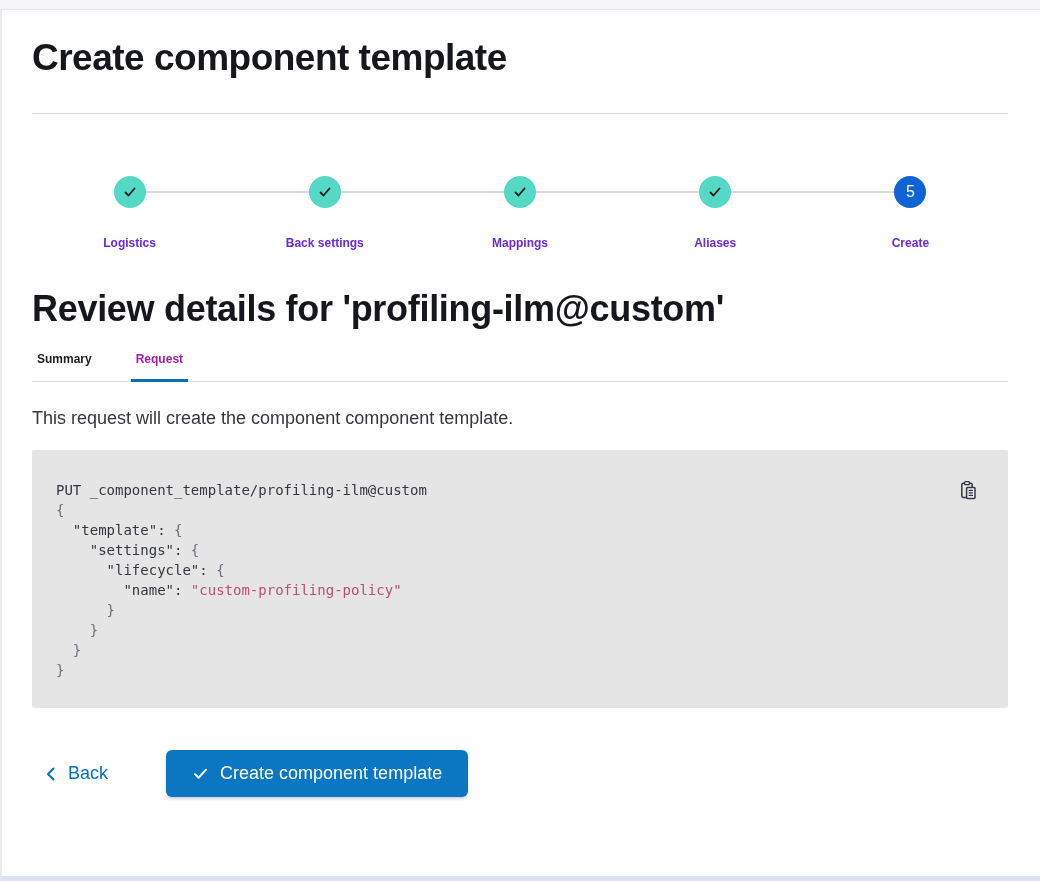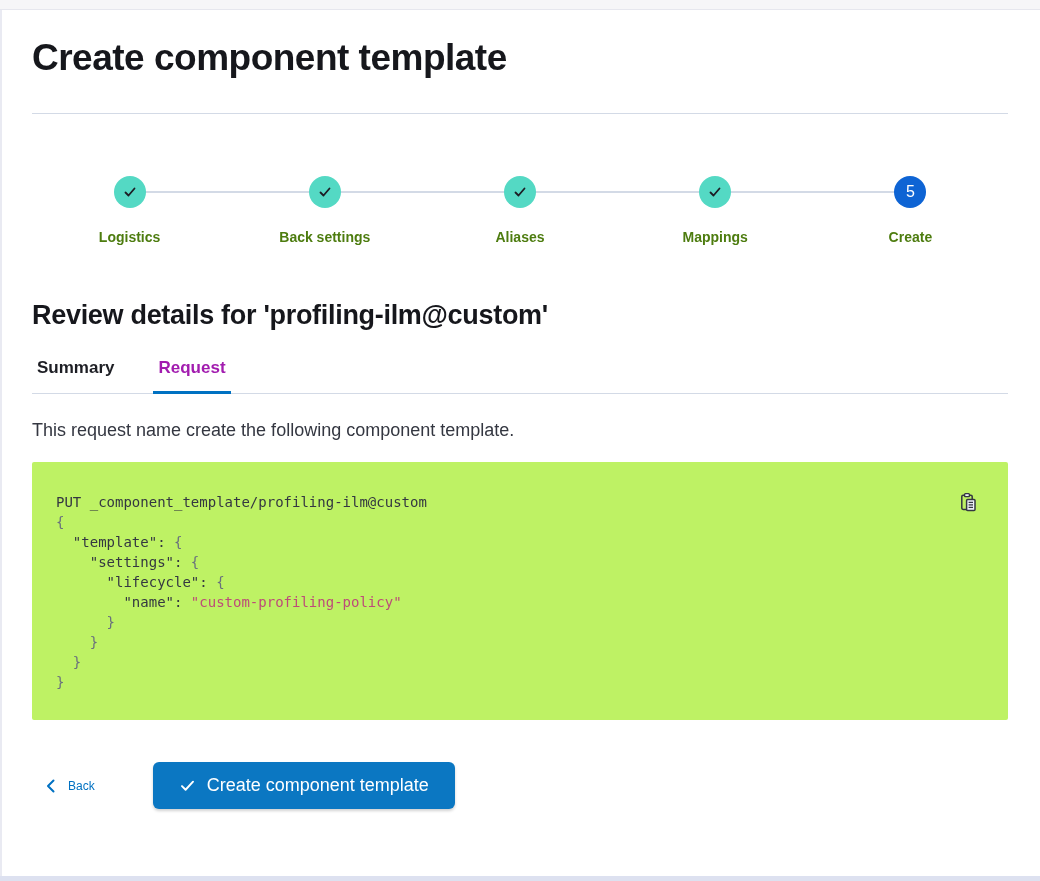--- a/index.html
+++ b/index.html
@@ -56,65 +56,65 @@
   }
   .step { display: flex; flex-direction: column; align-items: center; position: relative; z-index: 1; cursor: pointer; }
   .step-circle {
     width: 32px; height: 32px; border-radius: 50%;
     display: flex; align-items: center; justify-content: center;
   }
   .step-circle.complete { background: #54d9c4; color: #1d1e24; }
   .step-circle.current  { background: #0e64d4; color: #ffffff; }
   .step-number { font-size: 16px; font-weight: 500; color: #ffffff; }
   .step-label {
-    margin-top: 21px;
-    font-size: 14px;
-    font-weight: 700;
-    color: #4d7c0f;
+    margin-top: 28px;
+    font-size: 12px;
+    font-weight: 700;
+    color: #6d28d9;
     text-align: center;
   }
 
   h2.review-heading {
-    margin-top: 53px;
-    font-size: 27px;
+    margin-top: 42px;
+    font-size: 36px;
     line-height: 34px;
     font-weight: 700;
     color: #16171c;
     letter-spacing: -0.3px;
   }
 
   
   .tabs {
     margin-top: 26px;
     display: flex;
     gap: 34px;
     border-bottom: 1px solid #d3dae6;
   }
   .tab {
     padding: 0 5px 13px 5px;
-    font-size: 17px;
+    font-size: 12px;
     font-weight: 700;
     cursor: pointer;
     border-bottom: 3px solid transparent;
     margin-bottom: -1px;
   }
   .tab.inactive { color: #1d1e24; }
   .tab.active { color: #a21caf; border-bottom-color: #0071c2; }
 
   .request-description {
     margin-top: 23px;
     font-size: 18px;
     line-height: 27px;
     color: #343741;
   }
 
   
   .code-block {
     margin-top: 18px;
-    background: #bef264;
+    background: #e5e5e5;
     padding: 30px 20px 28px 24px;
     position: relative;
     border-radius: 2px;
   }
   .code-content {
     font-family: "DejaVu Sans Mono", "Liberation Mono", monospace;
     font-size: 14px;
     line-height: 20px;
     white-space: pre;
   }
@@ -135,21 +135,21 @@
   .footer-actions {
     margin-top: 42px;
     display: flex;
     align-items: center;
   }
   .back-link {
     display: inline-flex;
     align-items: center;
     gap: 10px;
     color: #0071c2;
-    font-size: 12px;
+    font-size: 18px;
     font-weight: 500;
     text-decoration: none;
     margin-left: 12px;
     cursor: pointer;
     justify-content: center;
   }
   .submit-button {
     margin-left: 58px;
     display: inline-flex;
     align-items: center;
@@ -198,48 +198,48 @@
       </div>
       <div class="step-label">Back settings</div>
     </div>
 
     <div class="step">
       <div class="step-circle complete">
         <svg width="16" height="16" viewBox="0 0 16 16" fill="none">
             <path d="M3.5 8.5 L6.5 11.5 L12.5 4.5" stroke="#1d1e24" stroke-width="1.8" stroke-linecap="round" stroke-linejoin="round"></path>
           </svg>
       </div>
+      <div class="step-label">Mappings</div>
+    </div>
+
+    <div class="step">
+      <div class="step-circle complete">
+        <svg width="16" height="16" viewBox="0 0 16 16" fill="none">
+            <path d="M3.5 8.5 L6.5 11.5 L12.5 4.5" stroke="#1d1e24" stroke-width="1.8" stroke-linecap="round" stroke-linejoin="round"></path>
+          </svg>
+      </div>
       <div class="step-label">Aliases</div>
-    </div>
-
-    <div class="step">
-      <div class="step-circle complete">
-        <svg width="16" height="16" viewBox="0 0 16 16" fill="none">
-            <path d="M3.5 8.5 L6.5 11.5 L12.5 4.5" stroke="#1d1e24" stroke-width="1.8" stroke-linecap="round" stroke-linejoin="round"></path>
-          </svg>
-      </div>
-      <div class="step-label">Mappings</div>
     </div>
 
     <div class="step">
       <div class="step-circle current">
         <span class="step-number">5</span>
       </div>
       <div class="step-label">Create</div>
     </div>
   </div>
 
   <h2 class="review-heading">Review details for 'profiling-ilm@custom'</h2>
 
   <div class="tabs">
     <div class="tab inactive">Summary</div>
     <div class="tab active">Request</div>
   </div>
 
-  <p class="request-description">This request name create the following component template.</p>
+  <p class="request-description">This request will create the component component template.</p>
 
   <div class="code-block">
     <div class="code-content"><div class="code-line"><span class="tok-plain">PUT _component_template/profiling-ilm@custom</span></div><div class="code-line"><span class="tok-dim">{</span></div><div class="code-line"><span class="tok-plain">  "template": </span><span class="tok-dim">{</span></div><div class="code-line"><span class="tok-plain">    "settings": </span><span class="tok-dim">{</span></div><div class="code-line"><span class="tok-plain">      "lifecycle": </span><span class="tok-dim">{</span></div><div class="code-line"><span class="tok-plain">        "name": </span><span class="tok-string">"custom-profiling-policy"</span></div><div class="code-line"><span class="tok-dim">      }</span></div><div class="code-line"><span class="tok-dim">    }</span></div><div class="code-line"><span class="tok-dim">  }</span></div><div class="code-line"><span class="tok-dim">}</span></div></div>
     <button class="copy-button" title="">
       <svg width="19" height="21" viewBox="0 0 19 21" fill="none">
         <rect x="2.8" y="3.2" width="10.4" height="14.2" rx="1.4" stroke="#343741" stroke-width="1.5"></rect>
         <rect x="5.6" y="1.6" width="4.8" height="3.0" rx="0.8" fill="#f1f4fa" stroke="#343741" stroke-width="1.4"></rect>
         <rect x="7.6" y="7.4" width="8.4" height="11.2" rx="1.0" fill="#f1f4fa" stroke="#343741" stroke-width="1.5"></rect>
         <line x1="9.6" y1="10.4" x2="14.0" y2="10.4" stroke="#343741" stroke-width="1.3"></line>
         <line x1="9.6" y1="12.9" x2="14.0" y2="12.9" stroke="#343741" stroke-width="1.3"></line>

